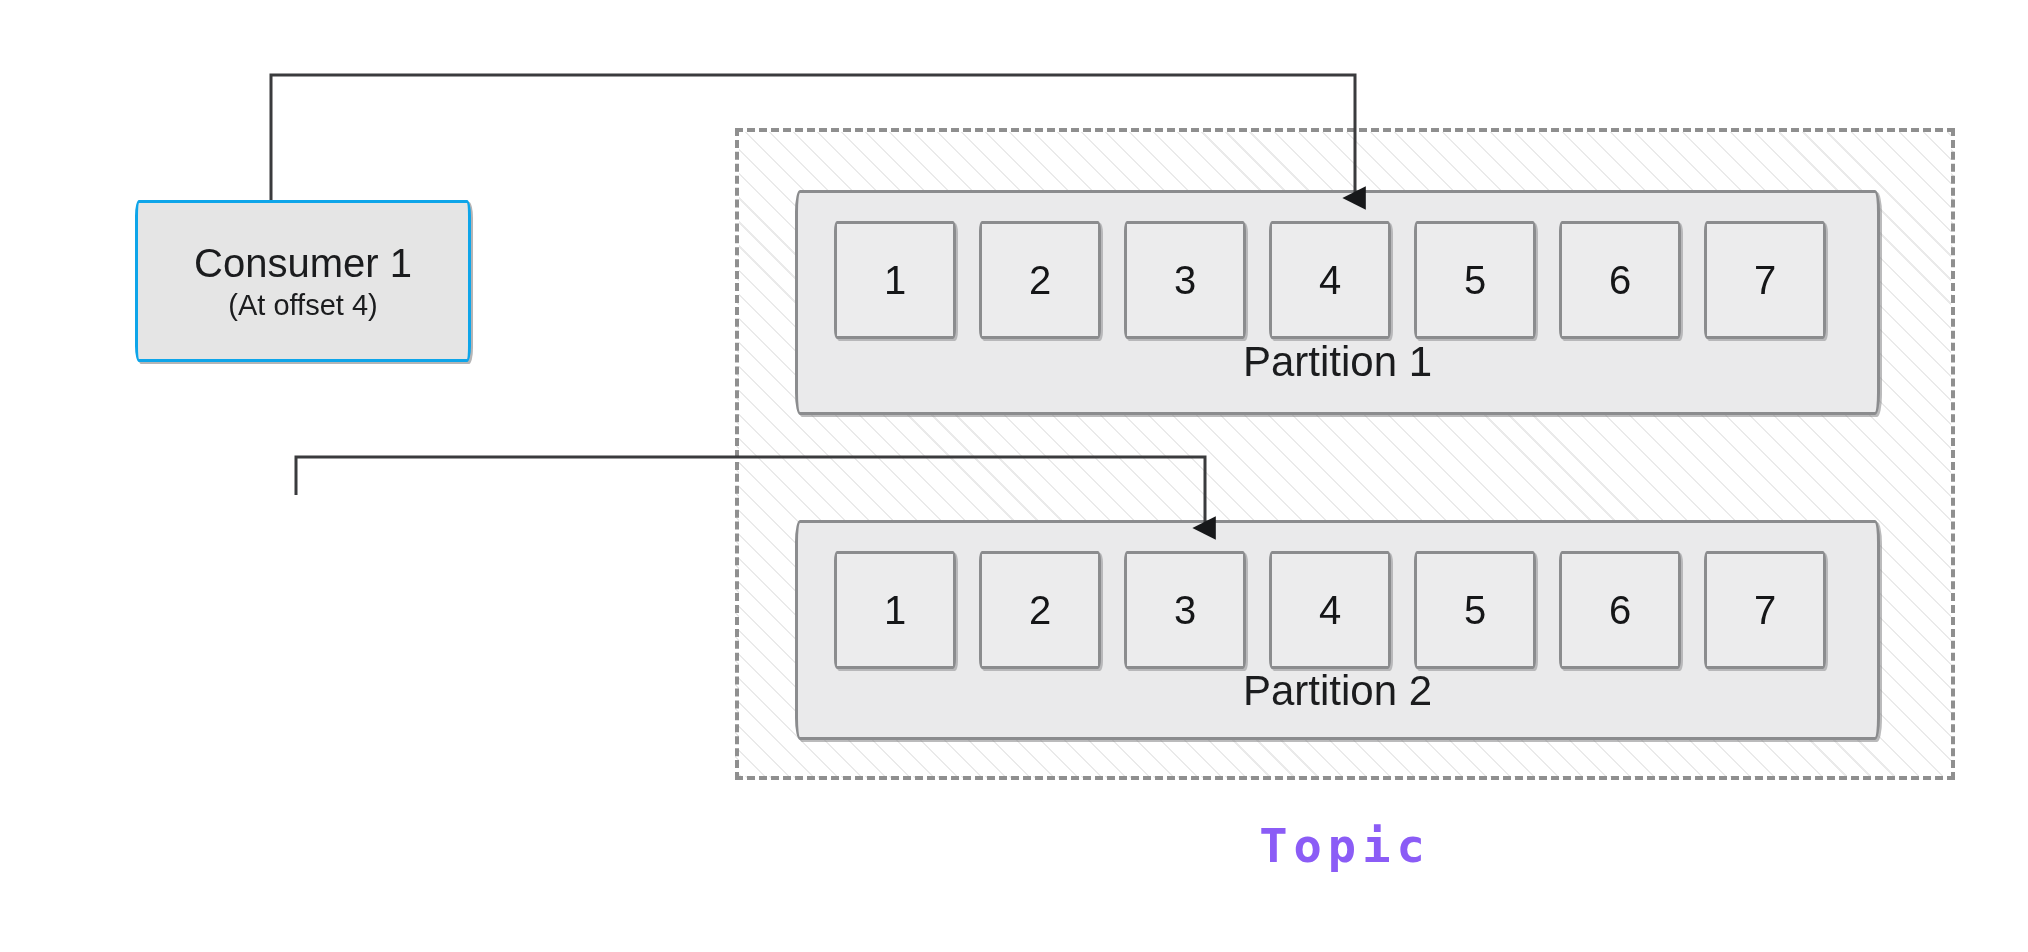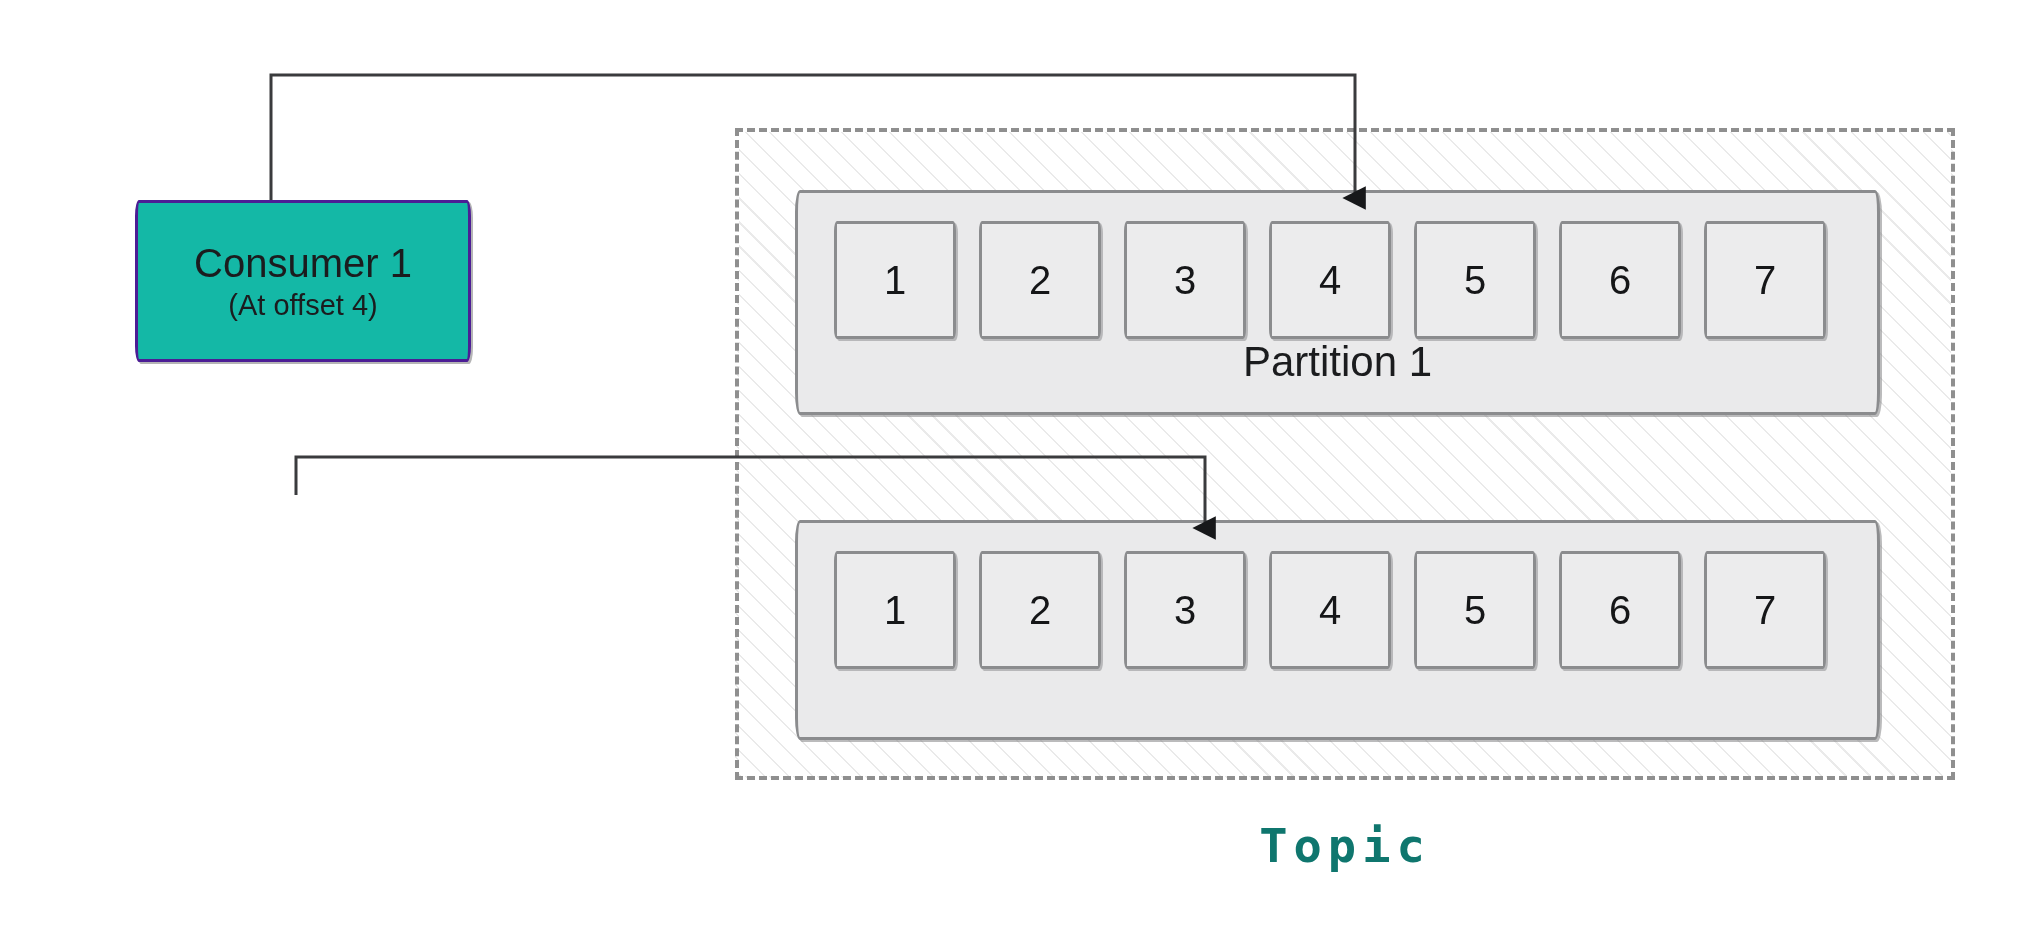--- a/index.html
+++ b/index.html
@@ -43,31 +43,31 @@
   .topic-label {
     position: absolute;
     left: 735px;
     top: 818px;
     width: 1220px;
     text-align: center;
     font-family: "DejaVu Sans Mono", "Liberation Mono", monospace;
     font-size: 47px;
     font-weight: 700;
     letter-spacing: 6px;
-    color: #0f766e;
+    color: #8b5cf6;
   }
 
   
   .consumer-box {
     position: absolute;
     box-sizing: border-box;
     width: 336px;
     height: 162px;
-    background: #14b8a6;
-    border: 3px solid #4c1d95;
+    background: #e5e5e5;
+    border: 3px solid #0ea5e9;
     border-radius: 4px / 16px;
     box-shadow: 2px 2px 0 rgba(120,120,122,0.55);
     display: flex;
     flex-direction: column;
     align-items: center;
     justify-content: center;
   }
   #consumer-1 { left: 135px; top: 200px; }
   #consumer-2 { left: 135px; top: 495px; }
 
@@ -162,20 +162,21 @@
   <div class="partition-box" id="partition-2">
     <div class="cell-row">
       <div class="offset-cell">1</div>
       <div class="offset-cell">2</div>
       <div class="offset-cell">3</div>
       <div class="offset-cell">4</div>
       <div class="offset-cell">5</div>
       <div class="offset-cell">6</div>
       <div class="offset-cell">7</div>
     </div>
+    <div class="partition-label">Partition 2</div>
   </div>
 
   <div class="consumer-box" id="consumer-1">
     <div class="consumer-title">Consumer 1</div>
     <div class="consumer-sub">(At offset 4)</div>
   </div>
 
 
   <svg id="connectors" viewBox="0 0 2028 952">
     <defs>

